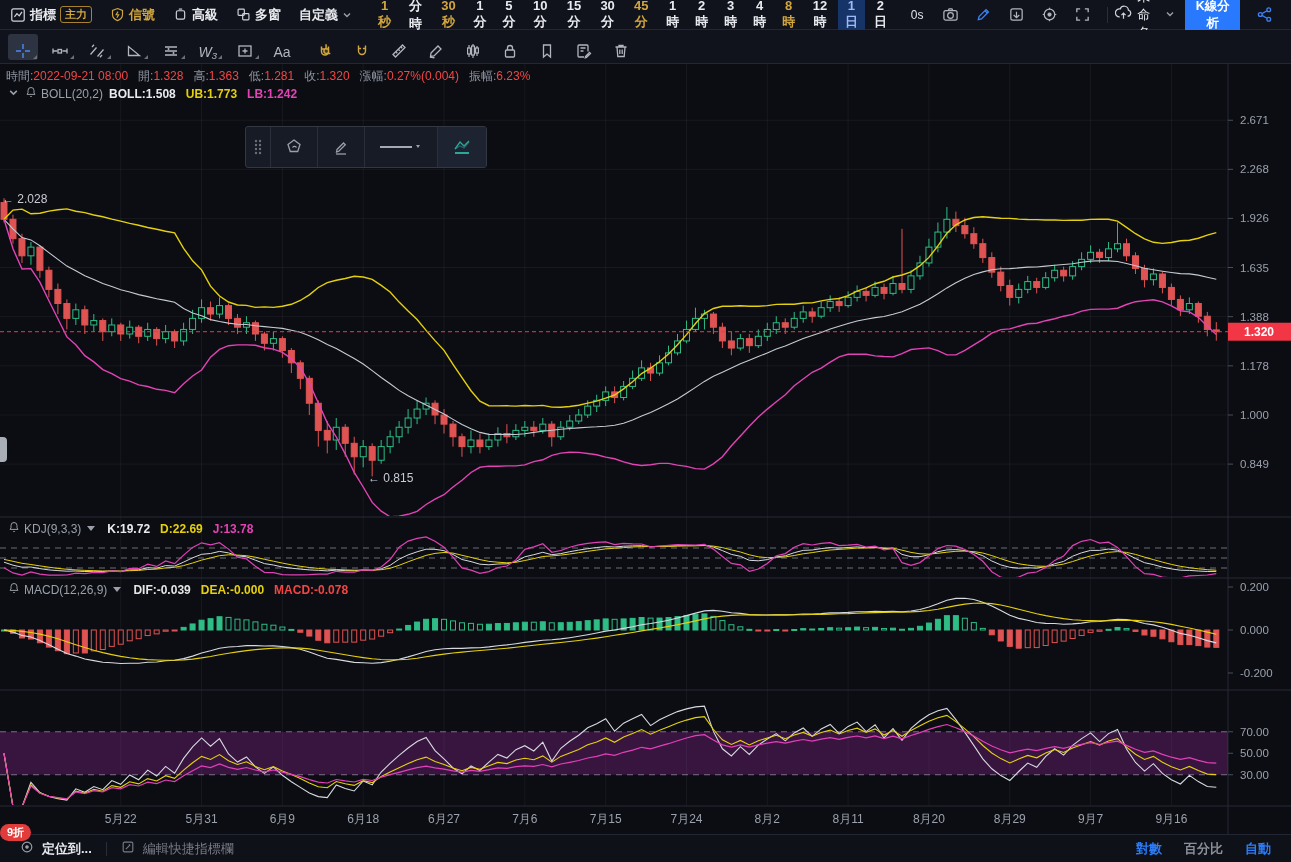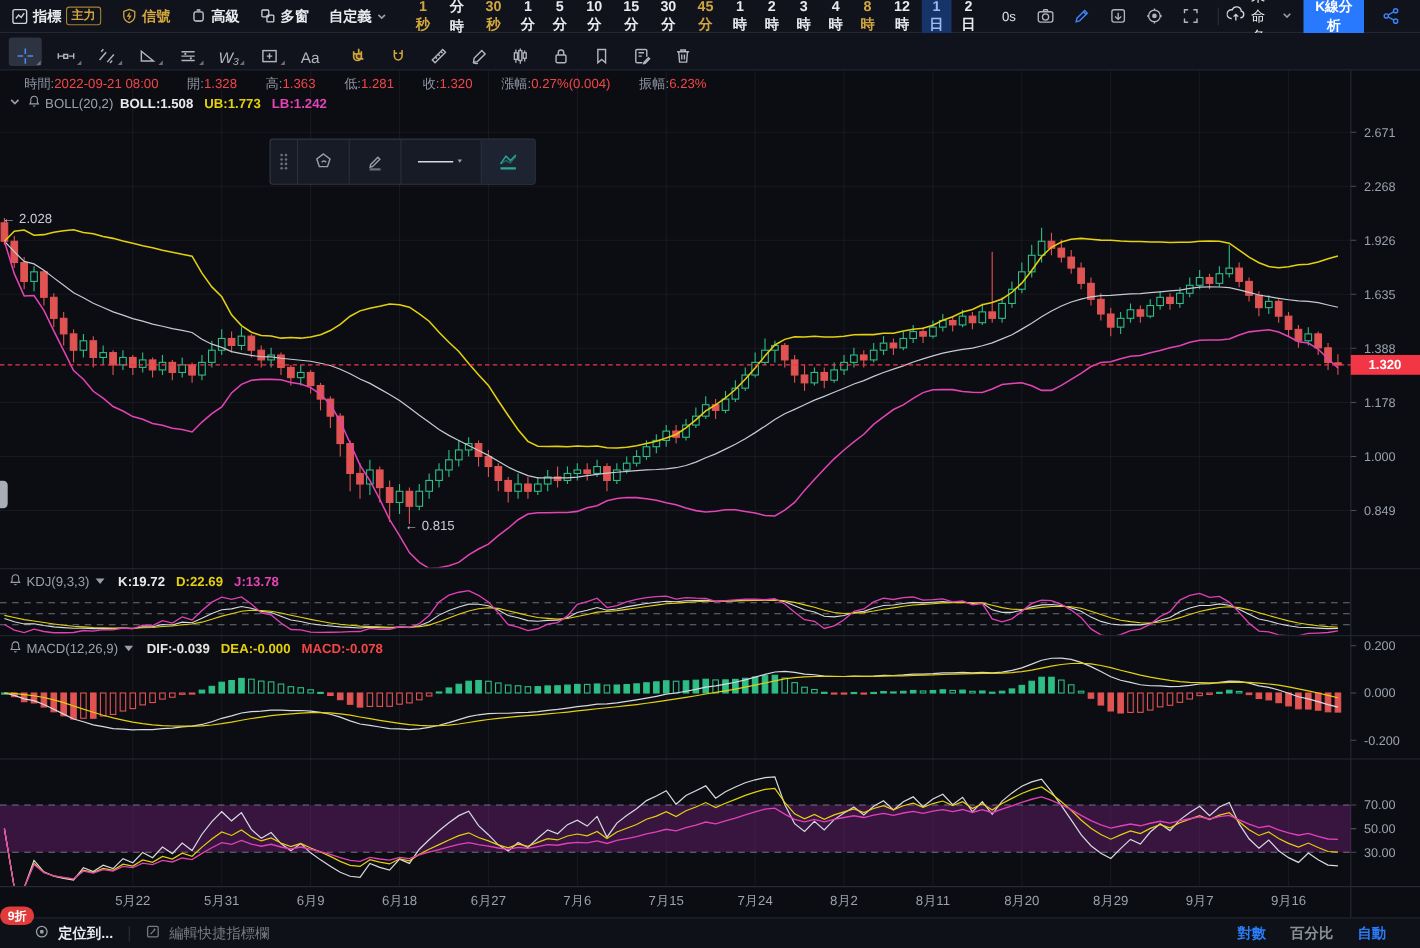--- a/index.html
+++ b/index.html
@@ -35,37 +35,37 @@
         margin-right:7px;border-radius:3px;cursor:pointer;color:#b2b5be;}
   .tool.active{background:#2d3340;color:#4b8bf5;}
   .tool.goldtool{color:#d2a63e;}
   .tool .sub{position:absolute;right:1px;bottom:1px;width:0;height:0;
              border-left:4px solid transparent;border-bottom:4px solid #6b7078;}
   .tool-label{font-size:14px;font-weight:400;color:#b2b5be;font-style:italic;}
   .tool-label.aa{font-style:normal;font-size:14px;}
 
   
   .row{position:absolute;z-index:12;display:flex;align-items:center;font-size:12px;white-space:nowrap;}
-  .ohlc-field{margin-right:10px;color:#8f95a3;margin-left:16px;}
+  .ohlc-field{margin-right:10px;color:#8f95a3;}
   .ind-name{color:#9aa0aa;margin:0 6px 0 4px;}
   .ind-val{margin-right:10px;font-weight:700;}
   .chev{color:#9aa0aa;margin-right:6px;font-size:10px;}
   .dd-tri{width:0;height:0;border-left:4px solid transparent;border-right:4px solid transparent;
           border-top:5px solid #9aa0aa;margin-right:12px;}
 
   
   .palette{position:absolute;left:245px;top:126px;height:40px;background:#171b26;border:1px solid #323742;
            border-radius:3px;display:flex;align-items:stretch;z-index:15;}
   .pal-cell{display:flex;align-items:center;justify-content:center;padding:0 13px;border-left:1px solid #2a2f3b;cursor:pointer;}
   .pal-cell:first-child{border-left:none;padding:0 7px;cursor:grab;}
   .pal-cell.active{background:#1d2330;}
 
   
   .statusbar{position:absolute;left:0;top:834px;width:100%;height:28px;background:#0f1118;
-             border-top:1px solid #232733;display:flex;align-items:center;padding:0 31px;
+             border-top:1px solid #232733;display:flex;align-items:center;padding:0 20px;
              box-sizing:border-box;z-index:20;font-size:13px;}
   .sb-left{display:flex;align-items:center;gap:8px;}
   .sb-locate{color:#e6e9ef;font-weight:700;cursor:pointer;}
   .sb-edit{color:#787b86;cursor:pointer;}
   .sb-right{margin-left:auto;display:flex;align-items:center;gap:22px;font-weight:700;}
   .sb-blue{color:#2b7bf6;cursor:pointer;}
   .sb-gray{color:#8b8f9a;cursor:pointer;}
   .badge{position:absolute;left:0px;top:-11px;background:#e13b3b;color:#fff;font-size:11px;font-weight:700;
          border-radius:9px;padding:1px 7px;z-index:30;}
   .handle{position:absolute;left:0;top:437px;width:7px;height:25px;background:#a9adb6;border-radius:0 4px 4px 0;z-index:11;}

